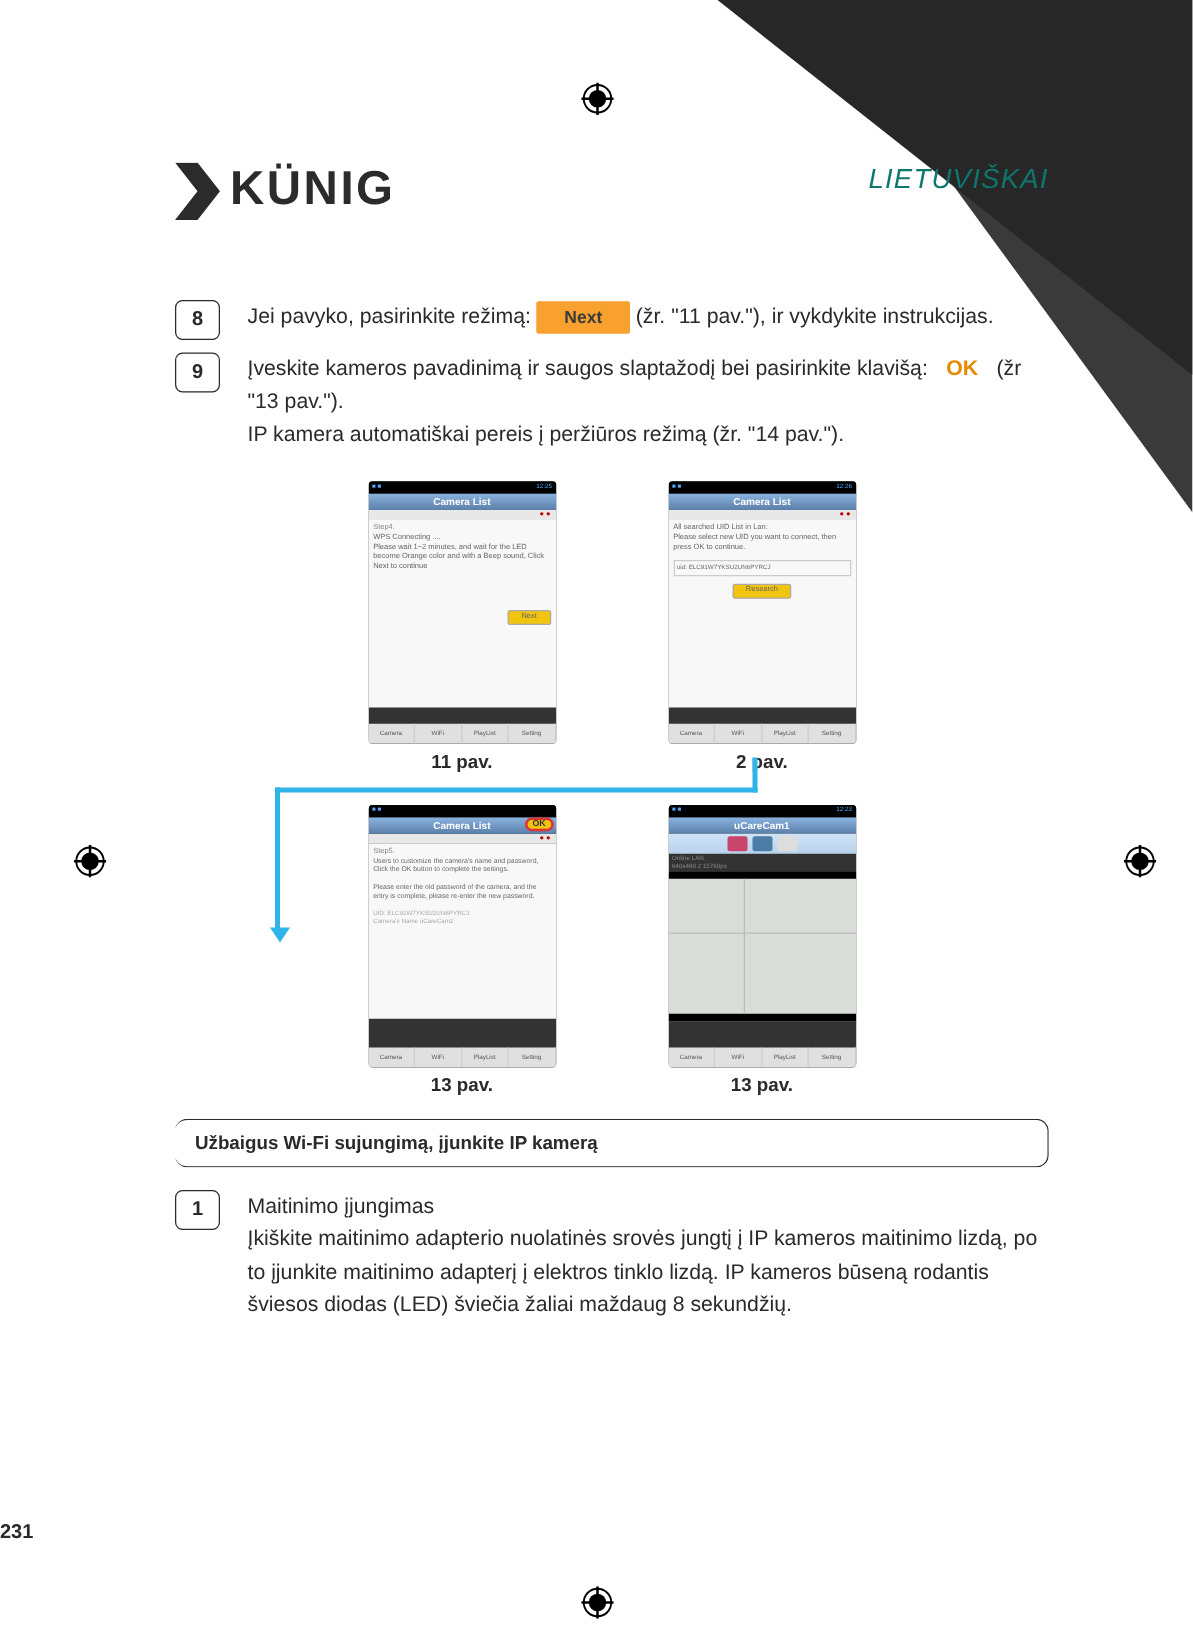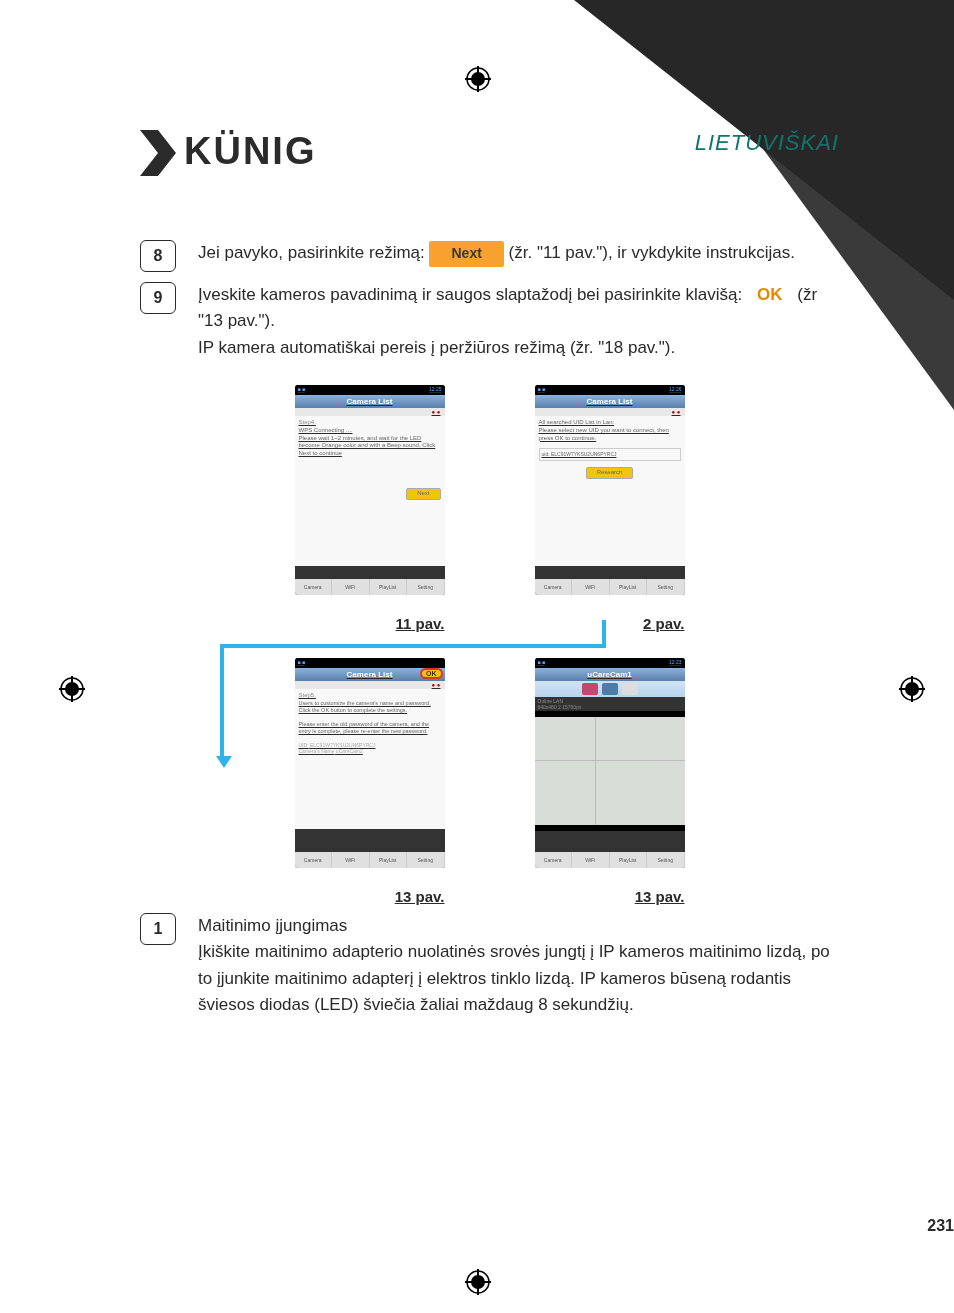--- a/index.html
+++ b/index.html
@@ -148,26 +148,26 @@
     position: absolute;
     bottom: 0; left:0; right:0;
     height: 16px;
     background: #e0e0e0;
     display:flex;
     font-size:5px;
     color:#555;
   }
   .phone-bottom > div { flex:1; border-right:1px solid #ccc; display:flex;align-items:center;justify-content:center; }
   .fig-caption {
-    text-align: right;
+    text-align: center;
     font-weight: bold;
     font-size: 15px;
-    margin-top: 20px;
-  }
-  .fig-col { position: relative; text-decoration: underline; }
+    margin-top: 6px;
+  }
+  .fig-col { position: relative; }
   .arrow-right {
     position: absolute;
     top: 100px; left: 233px;
     width: 60px; height: 4px;
     background: #2fb3e8;
   }
   .arrow-right::after {
     content:'';
     position:absolute; right:-10px; top:-6px;
     border-left: 12px solid #2fb3e8;
@@ -195,21 +195,21 @@
     font-size: 17px;
   }
   .reg-mark {
     width: 26px; height:26px;
     position:absolute;
   }
   .page-num {
     position: absolute;
     bottom: 78px;
     left: 0; right: 0;
-    text-align: right;
+    text-align: left;
     font-weight: bold;
     font-size: 16px;
   }
   .connector {
     position:absolute;
     background:#2fb3e8;
   }
 </style>
 </head>
 <body>
@@ -260,21 +260,21 @@
     </div>
   </div>
 
   <div class="step-row">
     <div class="step-num">9</div>
     <div class="step-body">
       <span>Įveskite kameros pavadinimą ir saugos slaptažodį bei pasirinkite klavišą: </span>
       <span class="orange-text">OK</span>
       <span> (žr "13 pav.").</span>
       <br>
-      <span>IP kamera automatiškai pereis į peržiūros režimą (žr. "18 pav.").</span>
+      <span>IP kamera automatiškai pereis į peržiūros režimą (žr. "14 pav.").</span>
     </div>
   </div>
 
   <div class="figs">
 
     <div class="arrow-right"></div>
 
     <div class="fig-col">
       <div class="phone">
         <div class="phone-top">
@@ -388,20 +388,21 @@
           <div>Camera</div>
             <div>WiFi</div>
             <div>PlayList</div>
             <div>Setting</div>
         </div>
       </div>
       <div class="fig-caption">13 pav.</div>
     </div>
   </div>
 
+  <div class="callout">Užbaigus Wi-Fi sujungimą, įjunkite IP kamerą</div>
 
   <div class="step-row">
     <div class="step-num">1</div>
     <div class="step-body">
       <div class="section-title">Maitinimo įjungimas</div>
       <div>Įkiškite maitinimo adapterio nuolatinės srovės jungtį į IP kameros maitinimo lizdą, po to įjunkite maitinimo adapterį į elektros tinklo lizdą. IP kameros būseną rodantis šviesos diodas (LED) šviečia žaliai maždaug 8 sekundžių.</div>
     </div>
   </div>
 
 </div>

